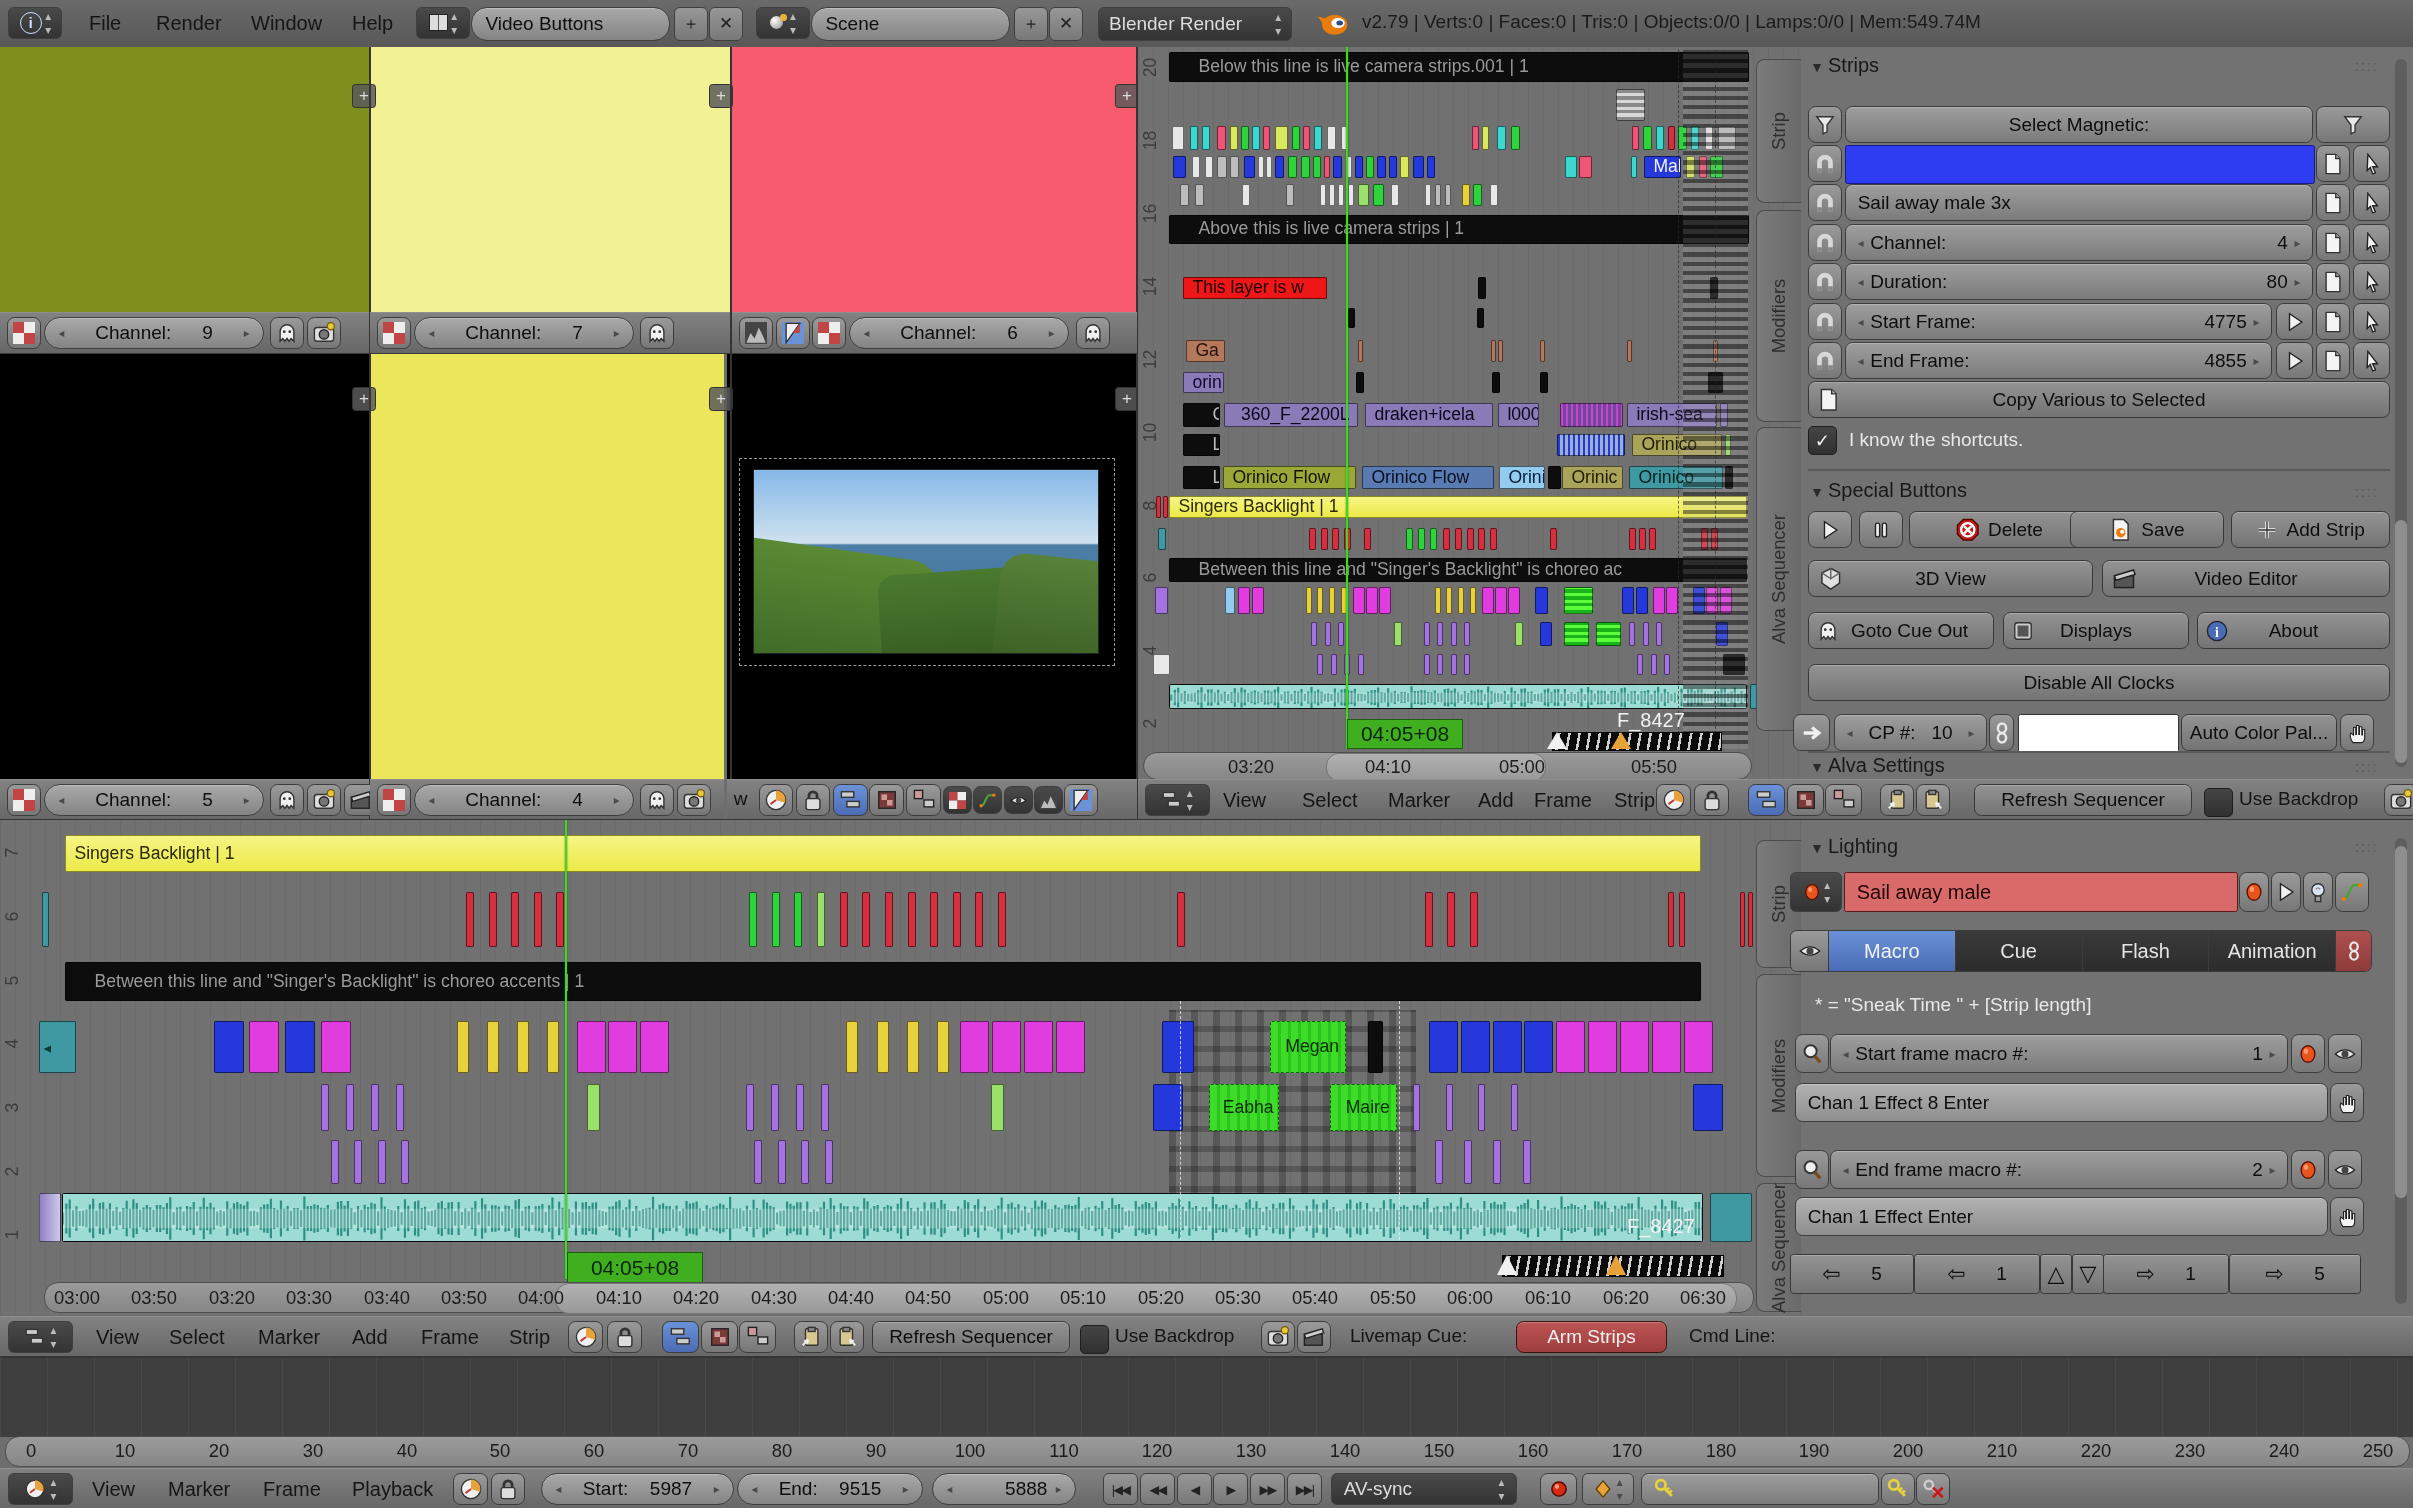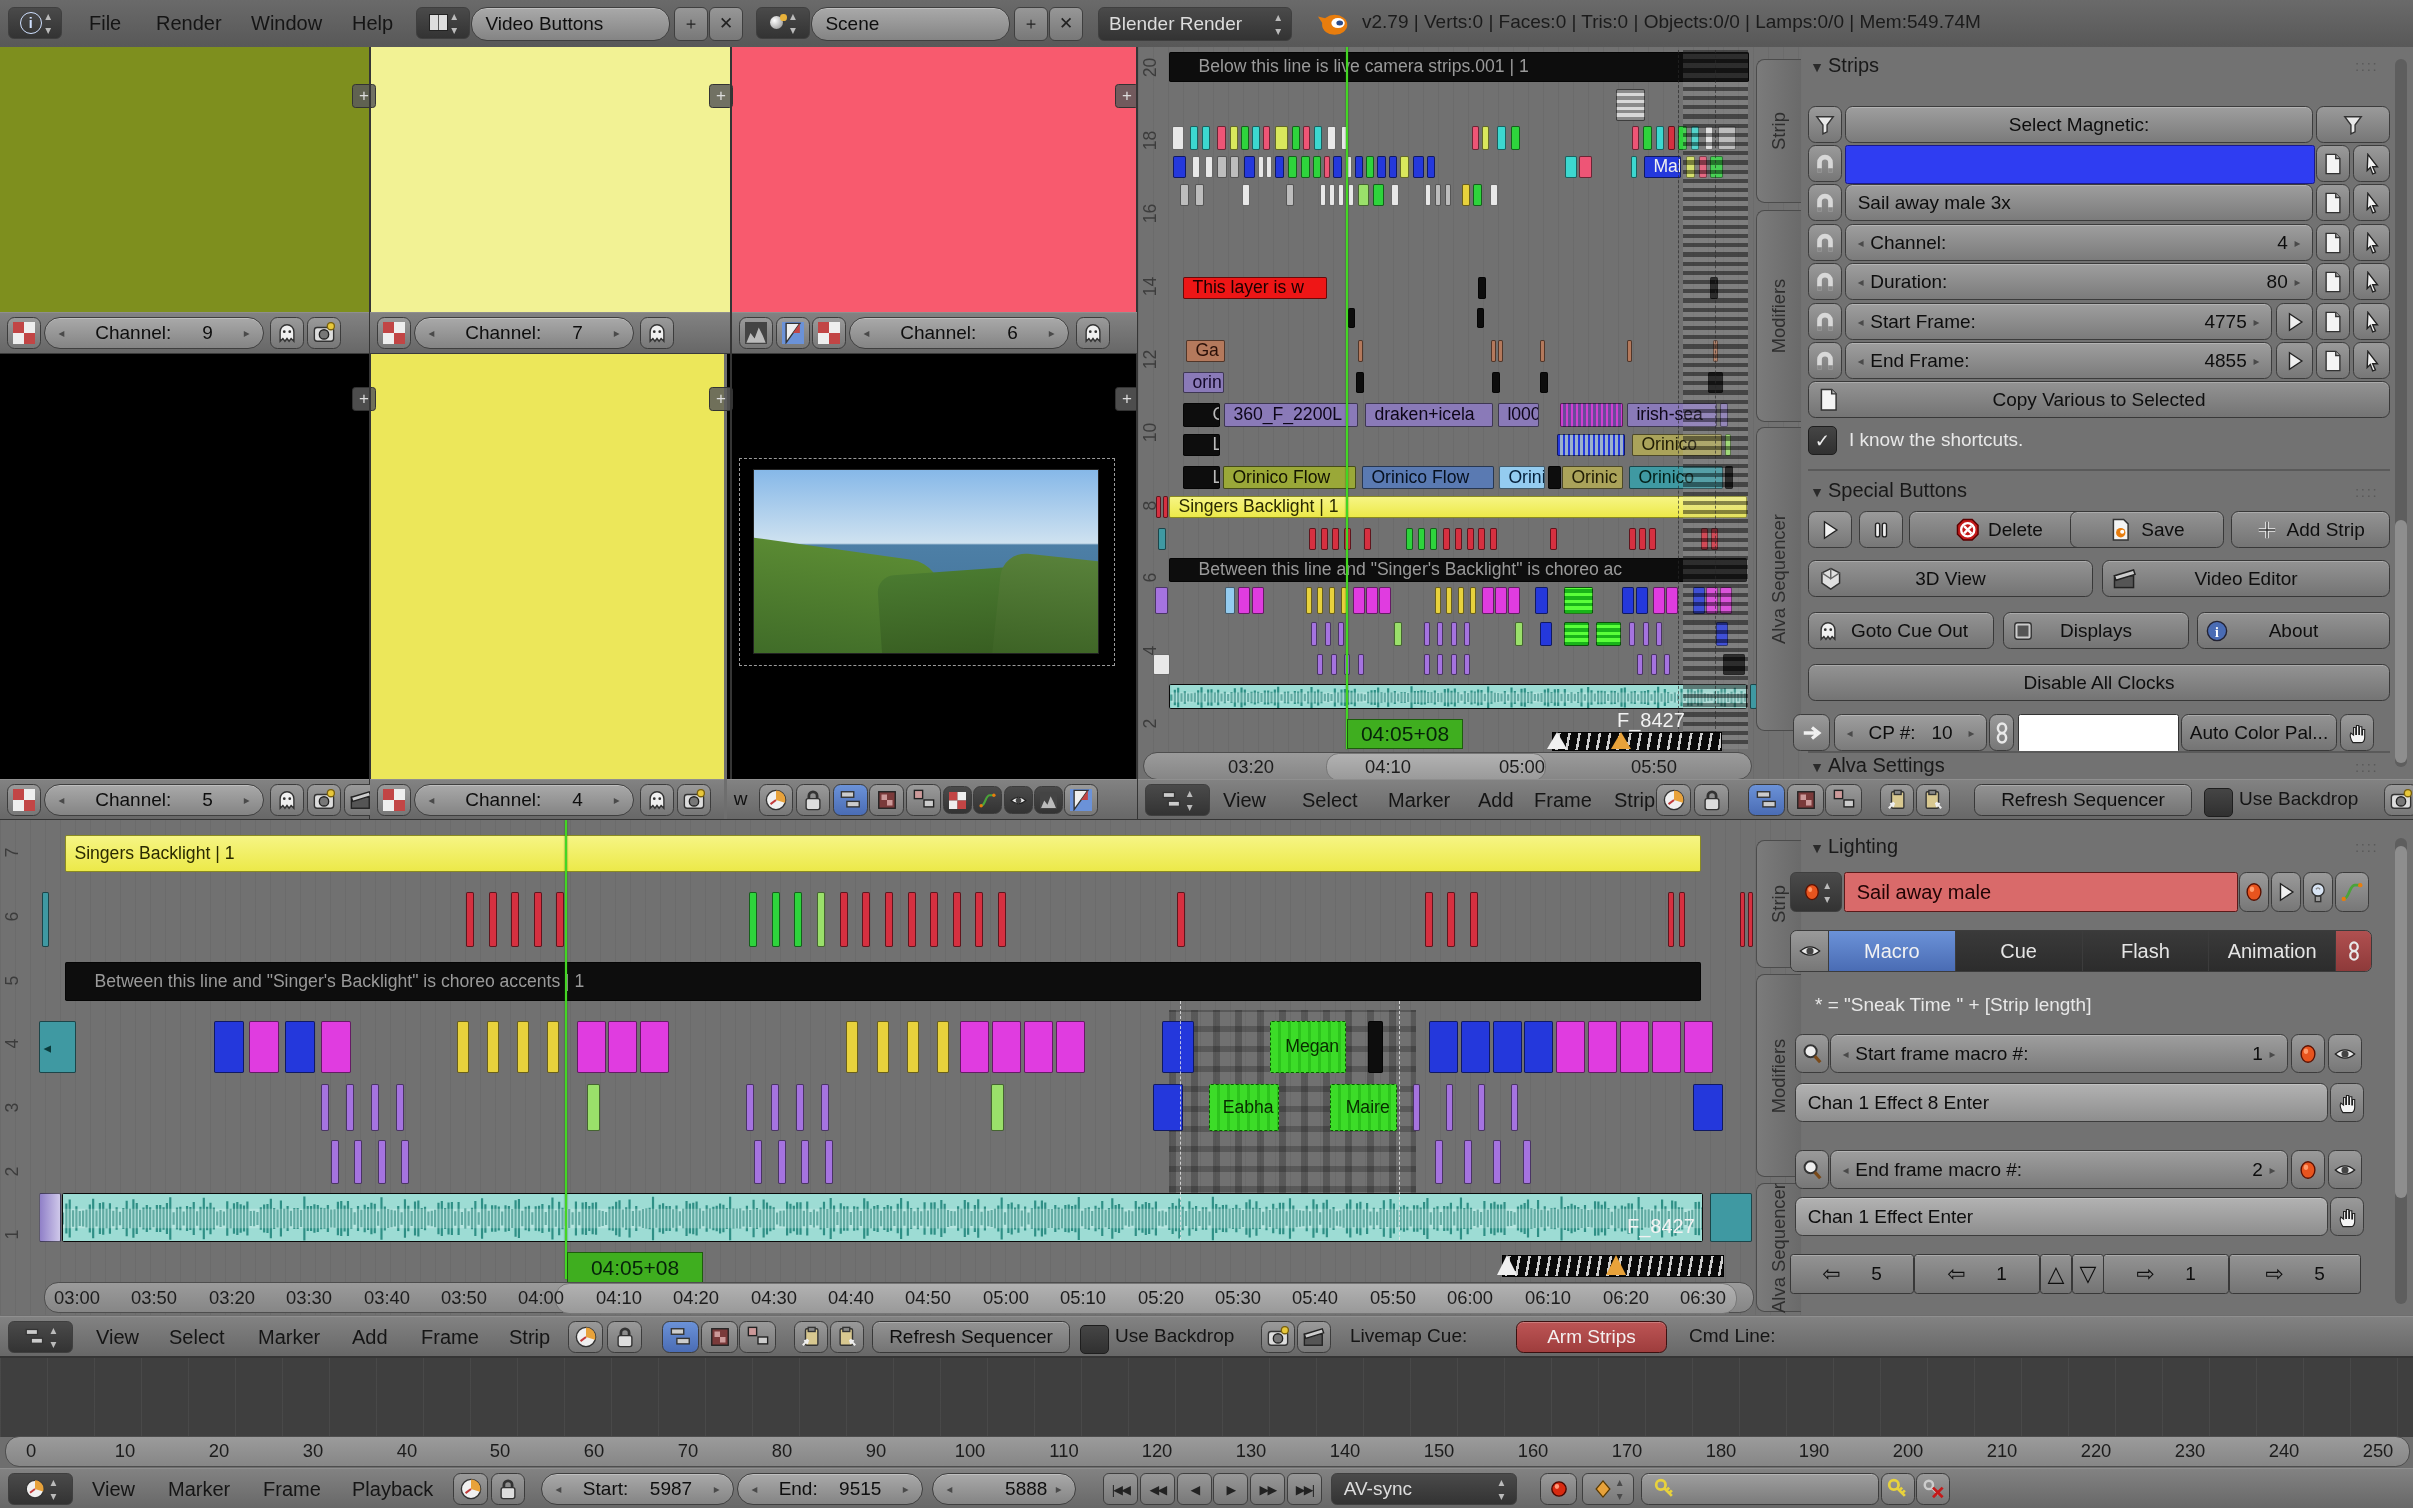--- a/index.html
+++ b/index.html
@@ -496,20 +496,23 @@
           <div class="strip" style="left: 1348px; top: 184px; width: 5.9px; height: 22px; background: rgb(232, 232, 232);"></div>
           <div class="strip" style="left: 1358px; top: 184px; width: 11px; height: 22px; background: rgb(154, 224, 106);"></div>
           <div class="strip" style="left: 1373px; top: 184px; width: 11px; height: 22px; background: rgb(46, 212, 60);"></div>
           <div class="strip" style="left: 1391px; top: 184px; width: 7.5px; height: 22px; background: rgb(232, 232, 232);"></div>
           <div class="strip" style="left: 1425px; top: 184px; width: 5.9px; height: 22px; background: rgb(232, 232, 232);"></div>
           <div class="strip" style="left: 1435px; top: 184px; width: 5.9px; height: 22px; background: rgb(189, 189, 189);"></div>
           <div class="strip" style="left: 1445px; top: 184px; width: 5.9px; height: 22px; background: rgb(189, 189, 189);"></div>
           <div class="strip" style="left: 1462px; top: 184px; width: 7.5px; height: 22px; background: rgb(232, 210, 60);"></div>
           <div class="strip" style="left: 1473px; top: 184px; width: 9.2px; height: 22px; background: rgb(46, 212, 60);"></div>
           <div class="strip" style="left: 1490px; top: 184px; width: 7.5px; height: 22px; background: rgb(232, 232, 232);"></div>
+          <div class="strip lbl" style="left: 1169px; top: 215px; width: 580px; height: 28.5px; background: rgb(13, 13, 13); color: rgb(154, 154, 154); padding-left: 28.5px;">
+            <span>Above this is live camera strips | 1</span>
+          </div>
           <div class="strip lbl" style="left: 1183px; top: 277px; width: 144px; height: 22px; background: rgb(238, 22, 22);">
             <span style="color: rgb(28, 0, 0);">This layer is w</span>
           </div>
           <div class="strip" style="left: 1478px; top: 277px; width: 7.5px; height: 22px; background: rgb(13, 13, 13);"></div>
           <div class="strip" style="left: 1710px; top: 277px; width: 7.5px; height: 22px; background: rgb(13, 13, 13);"></div>
           <div class="strip" style="left: 1348px; top: 308px; width: 6.7px; height: 20px; background: rgb(13, 13, 13);"></div>
           <div class="strip" style="left: 1477px; top: 308px; width: 6.7px; height: 20px; background: rgb(13, 13, 13);"></div>
           <div class="strip lbl" style="left: 1186px; top: 340px; width: 39px; height: 22px; background: rgb(180, 121, 92);">
             <span style="color: rgb(42, 16, 8);">Ga</span>
           </div>
@@ -522,21 +525,21 @@
           <div class="strip lbl" style="left: 1183px; top: 372px; width: 41px; height: 21px; background: rgb(138, 122, 184);">
             <span style="color: rgb(20, 8, 42);">orin</span>
           </div>
           <div class="strip" style="left: 1356px; top: 372px; width: 7.5px; height: 21px; background: rgb(13, 13, 13);"></div>
           <div class="strip" style="left: 1492px; top: 372px; width: 7.5px; height: 21px; background: rgb(13, 13, 13);"></div>
           <div class="strip" style="left: 1540px; top: 372px; width: 7.5px; height: 21px; background: rgb(13, 13, 13);"></div>
           <div class="strip" style="left: 1708px; top: 372px; width: 15px; height: 21px; background: rgb(13, 13, 13);"></div>
           <div class="strip lbl" style="left: 1183px; top: 403px; width: 37px; height: 23.5px; background: rgb(13, 13, 13); color: rgb(154, 154, 154); padding-left: 28.5px;">
             <span style="color: rgb(187, 187, 187);">Col</span>
           </div>
-          <div class="strip lbl" style="left: 1224px; top: 403px; width: 134px; height: 23.5px; background: rgb(138, 122, 184);">
+          <div class="strip lbl" style="left: 1224px; top: 403px; width: 134px; height: 23.5px; background: rgb(138, 122, 184); justify-content: center;">
             <span style="color: rgb(13, 6, 24);">360_F_2200L</span>
           </div>
           <div class="strip lbl" style="left: 1365px; top: 403px; width: 128px; height: 23.5px; background: rgb(138, 122, 184);">
             <span style="color: rgb(13, 6, 24);">draken+icela</span>
           </div>
           <div class="strip lbl" style="left: 1498px; top: 403px; width: 41px; height: 23.5px; background: rgb(138, 122, 184);">
             <span style="color: rgb(13, 6, 24);">l000</span>
           </div>
           <div class="strip" style="left: 1560px; top: 403px; width: 63px; height: 23.5px; background: repeating-linear-gradient(90deg, rgb(208, 64, 208) 0px, rgb(208, 64, 208) 2.5px, rgb(106, 74, 154) 2.5px, rgb(106, 74, 154) 5px);"></div>
           <div class="strip lbl" style="left: 1627px; top: 403px; width: 90px; height: 23.5px; background: rgb(138, 122, 184);">

